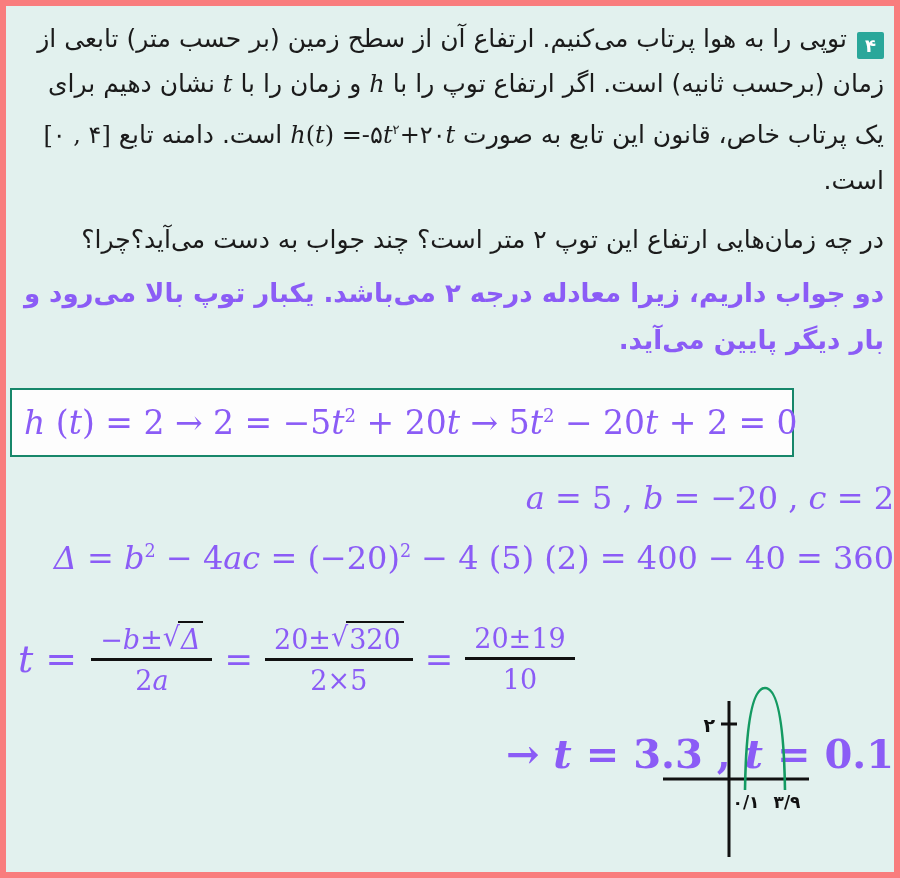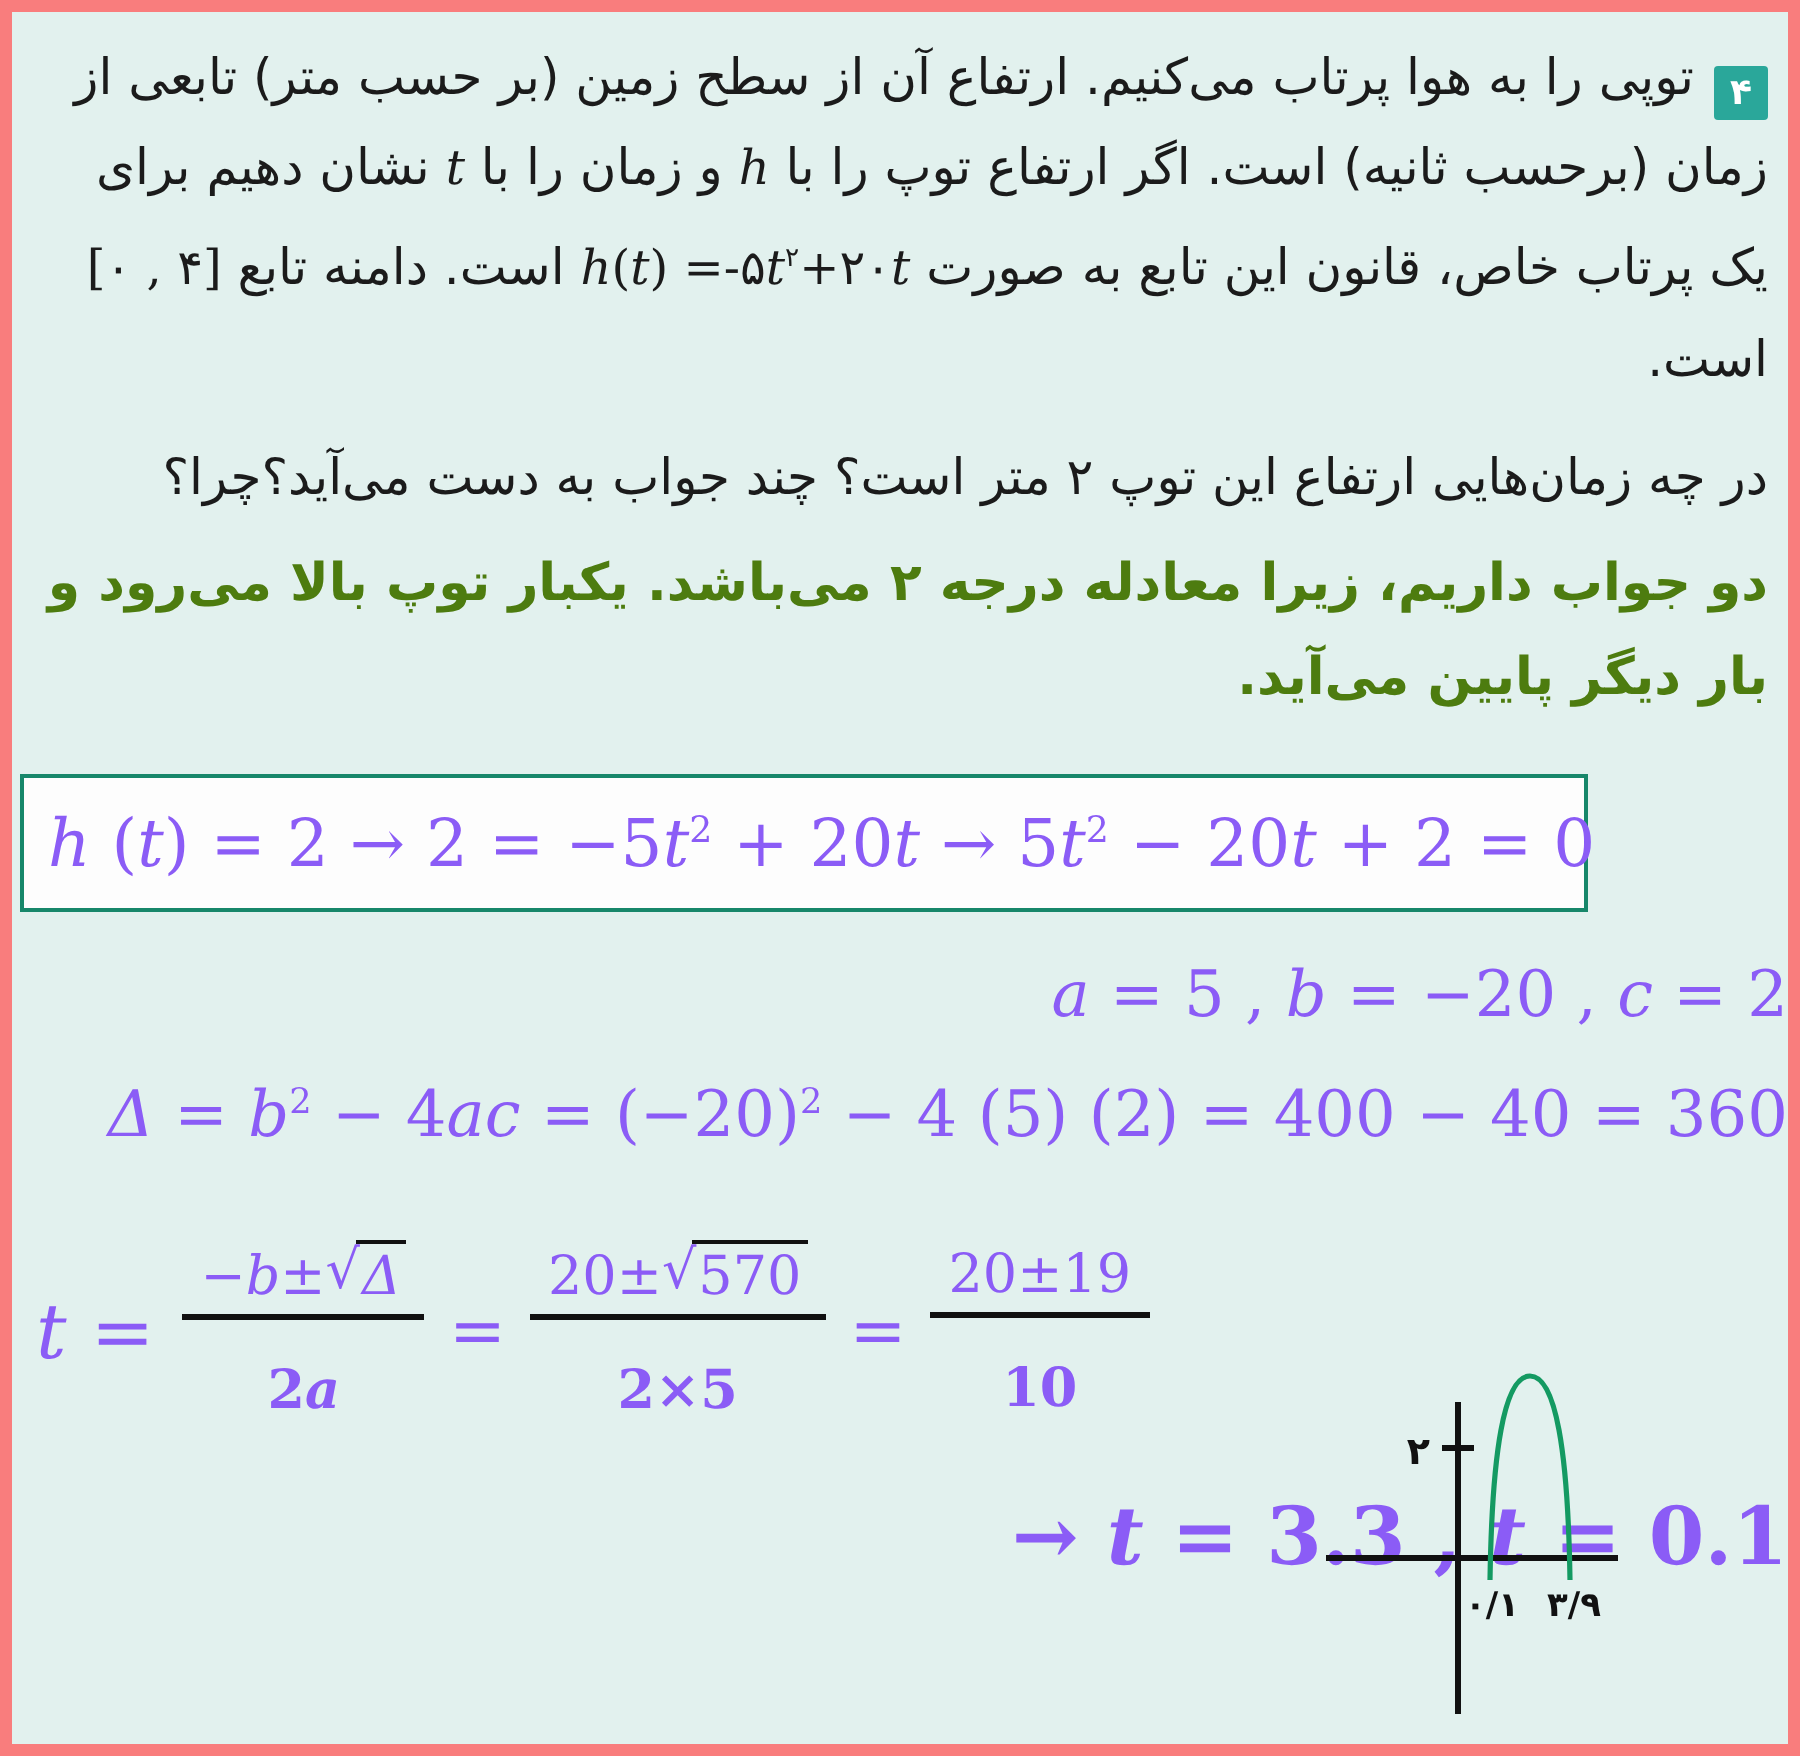--- a/index.html
+++ b/index.html
@@ -12,38 +12,38 @@
   .rtl{direction:rtl;text-align:right;unicode-bidi:embed;}
   .para{margin:10px 10px 0 12px;font-size:25px;line-height:45px;color:#1b1b1b;}
   .badge{
     display:inline-flex;align-items:center;justify-content:center;
     width:27px;height:27px;background:#2aa79a;color:#ffffff;
     font-weight:bold;font-size:18px;border-radius:2px;vertical-align:-5px;margin-left:10px;
   }
   .inline-math{direction:ltr;unicode-bidi:isolate;font-family:"DejaVu Serif",serif;font-size:24px;}
   .inline-math sup{font-size:0.55em;font-style:normal;}
   .question{margin-top:14px;text-align:right;}
-  .answer{margin-top:8px;font-weight:bold;font-size:26px;line-height:47px;color:#4d7c0f;}
+  .answer{margin-top:8px;font-weight:bold;font-size:26px;line-height:47px;color:#8b5cf6;}
   
   .m{direction:ltr;text-align:right;font-family:"DejaVu Serif",serif;color:#8b5cf6;}
   .m sup{font-size:0.55em;font-style:normal;}
   .it{font-style:italic;}
   .eq-box{
     margin:24px 0 0 4px;width:784px;box-sizing:border-box;
     background:#fdfdfd;border:2.5px solid #17876a;
     padding:13px 12px;font-size:33px;white-space:nowrap;
   }
   .line-coeff{margin:22px 0 0 12px;font-size:32px;}
   .line-delta{margin:22px 0 0 12px;font-size:32px;}
   .line-t{margin:44px 0 0 12px;font-size:38px;display:flex;align-items:center;}
   .t-lhs{margin-right:14px;}
   .meq{margin:0 12px;font-size:34px;}
   .frac{display:inline-flex;flex-direction:column;align-items:center;font-size:27px;line-height:1.15;}
   .frac .num{display:inline-flex;align-items:flex-end;border-bottom:3px solid #111;padding:0 9px 3px;}
-  .frac .den{padding-top:20px;font-weight:bold;}
+  .frac .den{padding-top:4px;}
   .sqrt{display:inline-flex;align-items:flex-start;}
   .rad{margin-right:-2px;}
   .radicand{border-top:2.5px solid #111;padding:1px 3px 0;}
   .result{margin:34px 0 0 12px;font-size:40px;font-weight:bold;}
   
   .graph{position:absolute;left:650px;top:655px;}
   .graph text{font-family:"DejaVu Sans",sans-serif;font-weight:bold;fill:#111;}
 </style>
 </head>
 <body>
@@ -77,21 +77,21 @@
         </span>
       </span>
       <span class="den"><span>2</span><span class="it">a</span></span>
     </span>
     <span class="meq">=</span>
     <span class="frac">
       <span class="num">
         <span><span>20±</span></span>
         <span class="sqrt">
           <span class="rad">√</span>
-          <span class="radicand"><span>570</span></span>
+          <span class="radicand"><span>320</span></span>
         </span>
       </span>
       <span class="den"><span>2×5</span></span>
     </span>
     <span class="meq">=</span>
     <span class="frac">
       <span class="num">
           <span>20±19</span>
         </span>
       <span class="den"><span>10</span></span>

